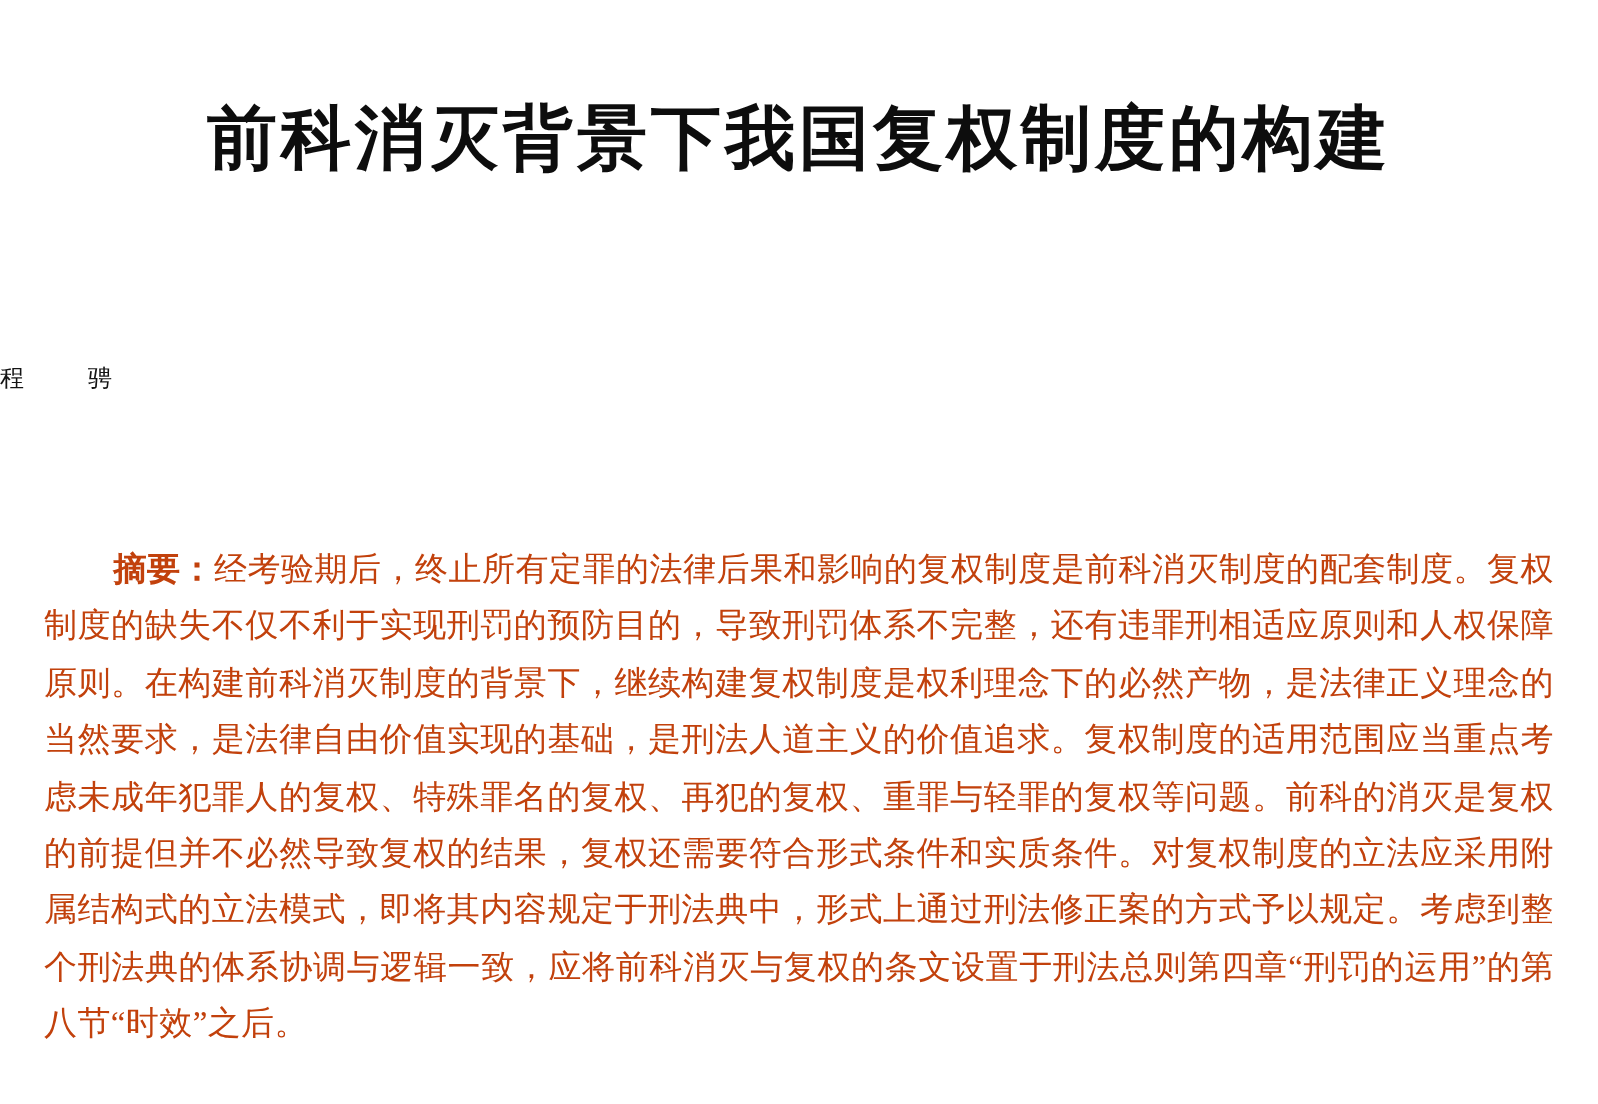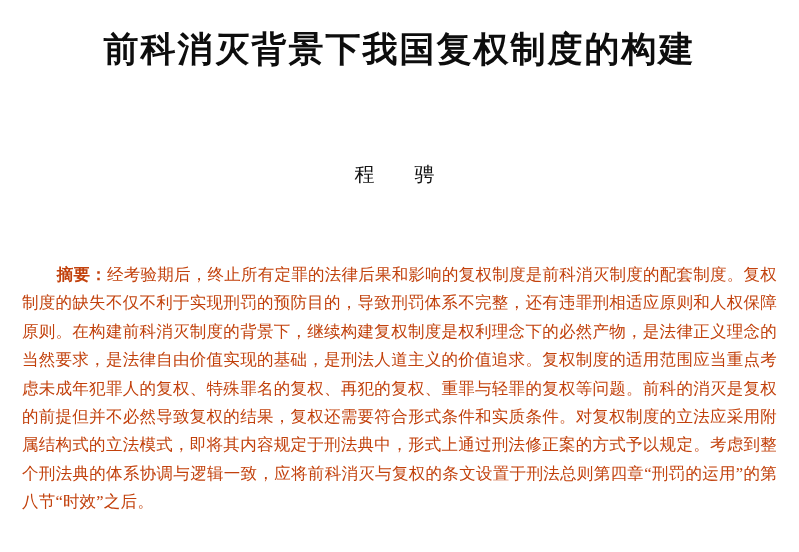--- a/index.html
+++ b/index.html
@@ -19,27 +19,26 @@
     position: relative;
     width: 799px;
     height: 552px;
     box-sizing: border-box;
   }
   .title {
     text-align: center;
     font-size: 35px;
     font-weight: bold;
     letter-spacing: 2px;
-    margin-top: 26px;
+    margin-top: 46px;
     color: #0d0d0d;
     font-family: "Liberation Serif", "DejaVu Serif", serif;
   }
   .author {
-    text-align: center;
-    font-size: 20px;
+    font-size: 12px;
     margin-top: 88px;
     letter-spacing: 10px;
     color: #141414;
     font-weight: normal;
   }
   .abstract {
     margin: 73px 22px 0 22px;
     font-size: 16.5px;
     line-height: 1.72;
     text-align: justify;

